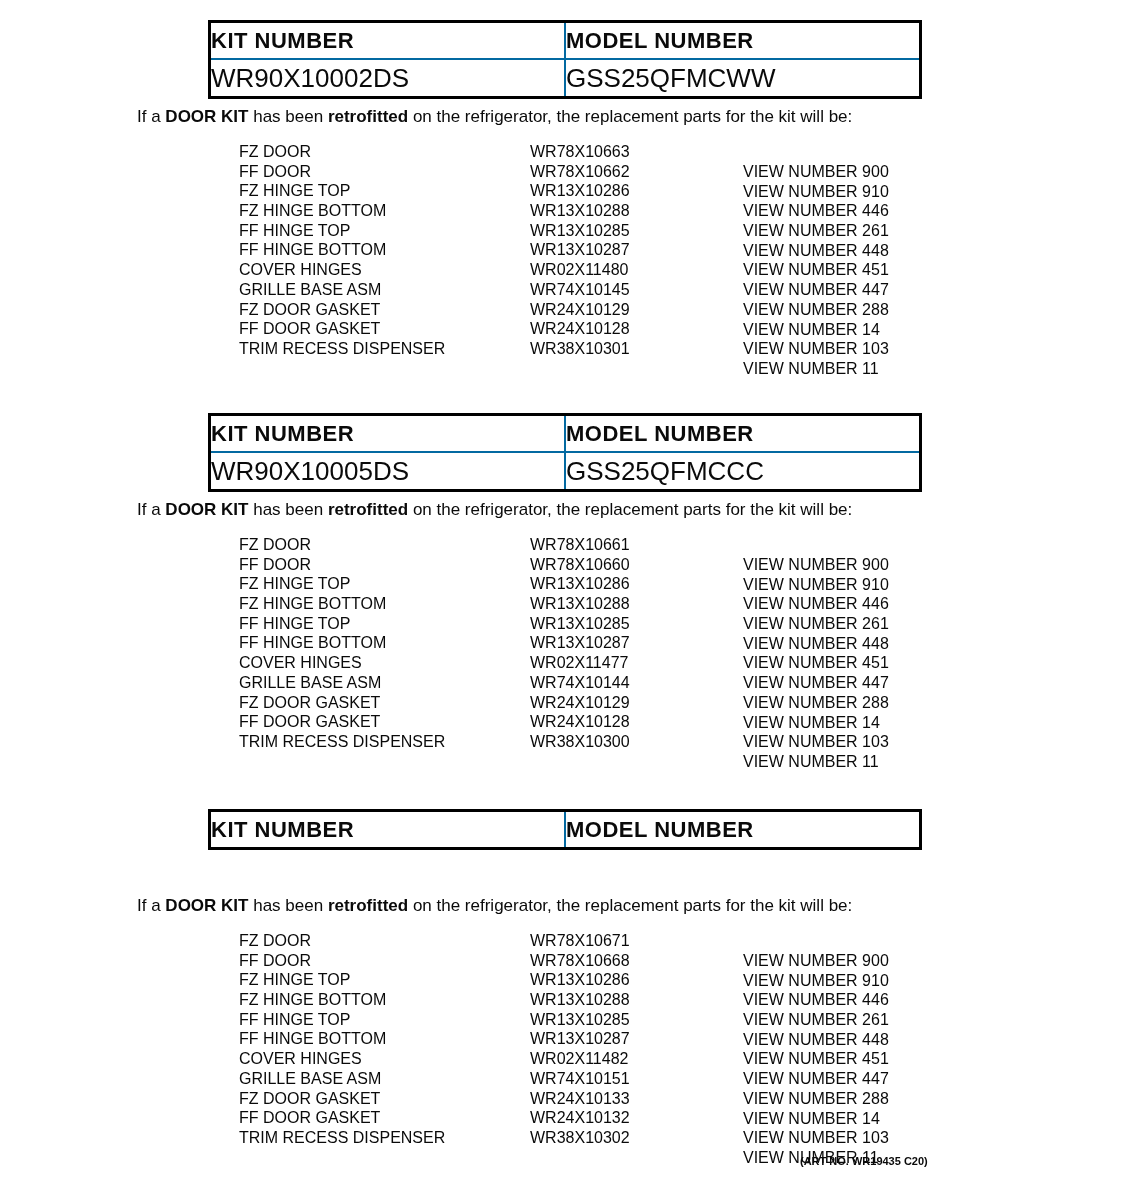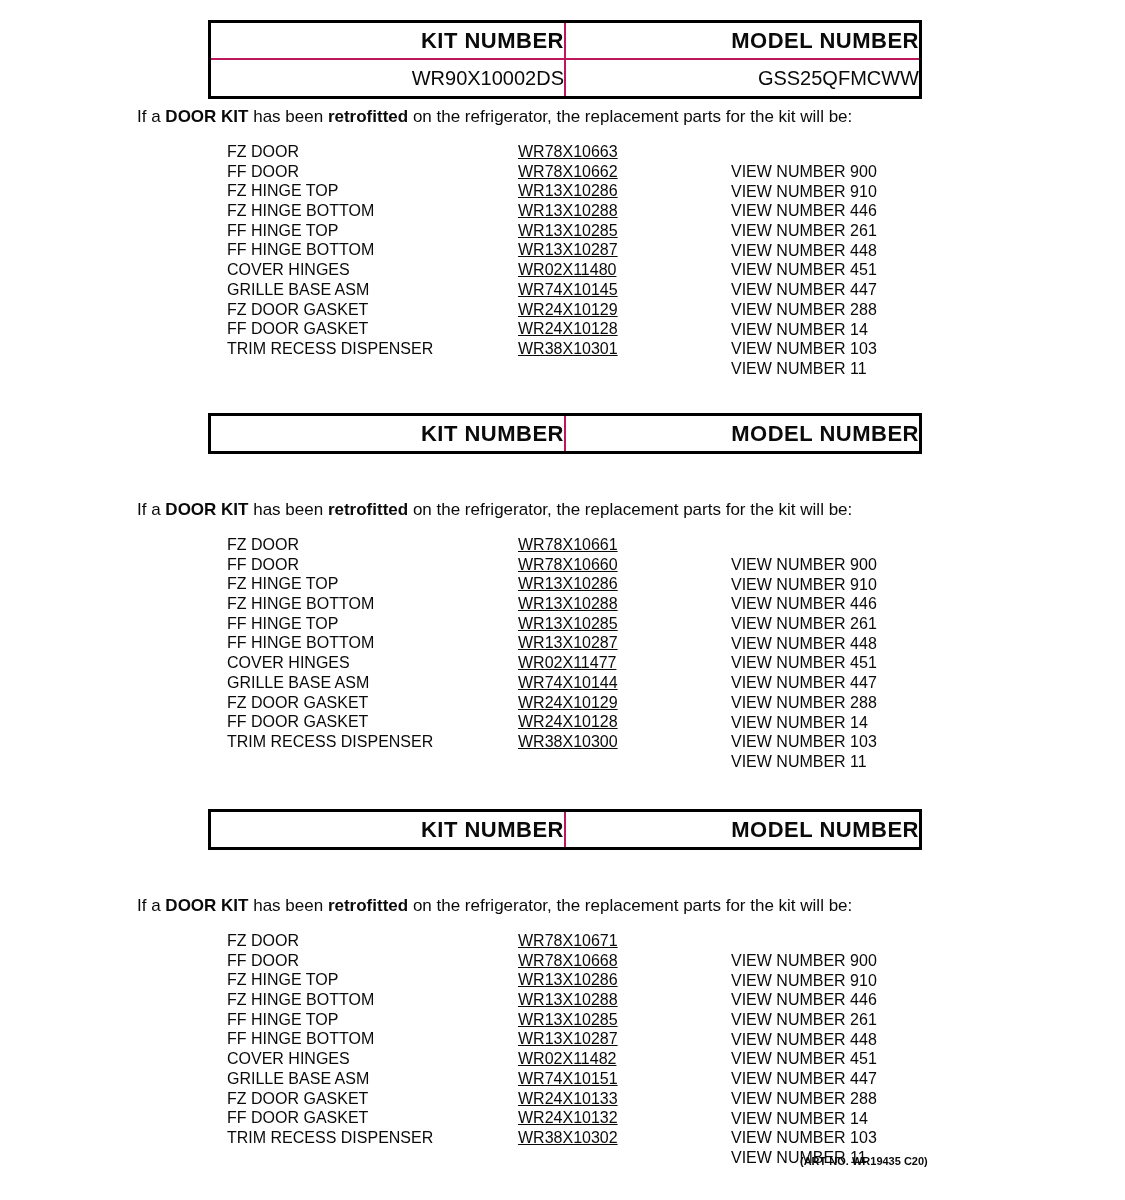--- a/index.html
+++ b/index.html
@@ -26,63 +26,63 @@
   #section-2 { top: 809px; }
 
   .kit-table {
     position: absolute;
     top: 0;
     left: 208px;
     border-collapse: collapse;
     border: 3px solid #000;
   }
   .kit-table th, .kit-table td {
-    border: 2px solid #be185d;
-    text-align: right;
+    border: 2px solid #0369a1;
+    text-align: left;
     vertical-align: middle;
     padding: 0;
   }
   .kit-table th {
     width: 353px;
     height: 35px;
     font-size: 22px;
     font-weight: bold;
     letter-spacing: 0.5px;
   }
   .kit-table td {
     height: 36px;
-    font-size: 20px;
+    font-size: 26px;
     font-weight: normal;
   }
 
   .retrofit-sentence {
     position: absolute;
     top: 87px;
     left: 137px;
     margin: 0;
     font-size: 17px;
     white-space: nowrap;
   }
   .retrofit-sentence strong { font-weight: bold; }
 
   .parts-list {
     position: absolute;
     top: 122px;
-    left: 0;
+    left: 12px;
     width: 958px;
   }
   .parts-row {
     position: relative;
     height: 19.7px;
     line-height: 19.7px;
     font-size: 16px;
     white-space: nowrap;
   }
   .parts-row .part-name   { position: absolute; left: 227px; }
-  .parts-row .part-number { position: absolute; left: 518px; text-decoration: underline; }
+  .parts-row .part-number { position: absolute; left: 518px; }
   .parts-row .view-number { position: absolute; left: 731px; margin-top: 20px; }
 
   .art-no {
     position: absolute;
     top: 1155px;
     left: 800px;
     font-size: 11px;
     font-weight: bold;
     white-space: nowrap;
   }
@@ -165,20 +165,24 @@
       </div>
   </div>
 
   <div class="kit-section" id="section-1">
     <table class="kit-table">
       <tbody>
           <tr>
         <th>KIT NUMBER</th>
         <th>MODEL NUMBER</th>
       </tr>
+      <tr>
+        <td>WR90X10005DS</td>
+        <td>GSS25QFMCCC</td>
+      </tr>
     </tbody>
       </table>
     <p class="retrofit-sentence"><span>If a </span><strong>DOOR KIT</strong><span> has been </span><strong>retrofitted</strong><span> on the refrigerator, the replacement parts for the kit will be:</span></p>
     <div class="parts-list">
         <div class="parts-row">
           <span class="part-name">FZ DOOR</span>
           <span class="part-number">WR78X10661</span>
           <span class="view-number">VIEW NUMBER 900</span>
         </div>
         <div class="parts-row">

